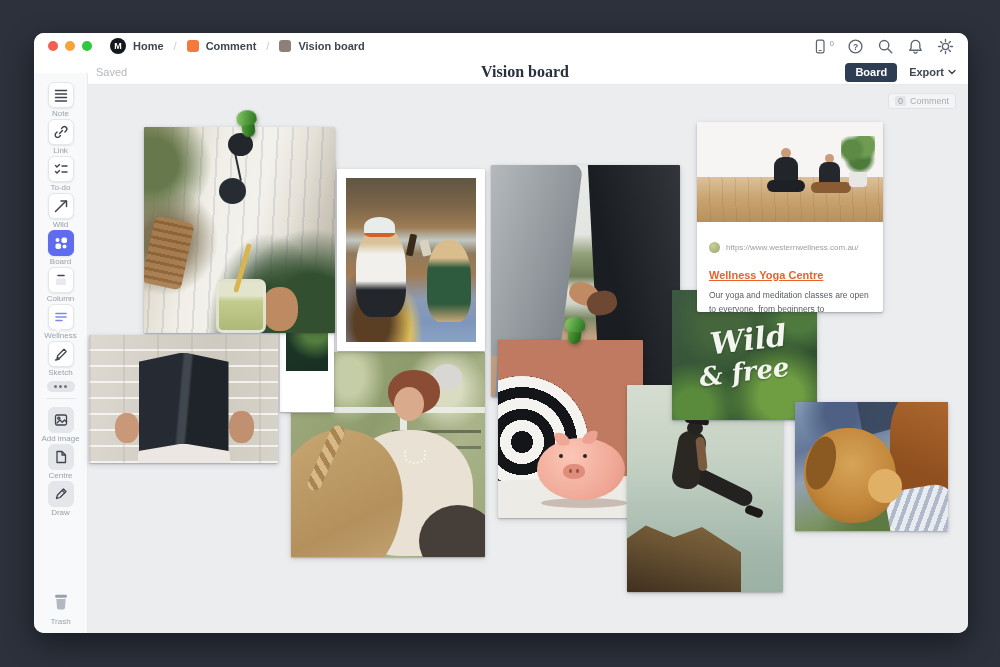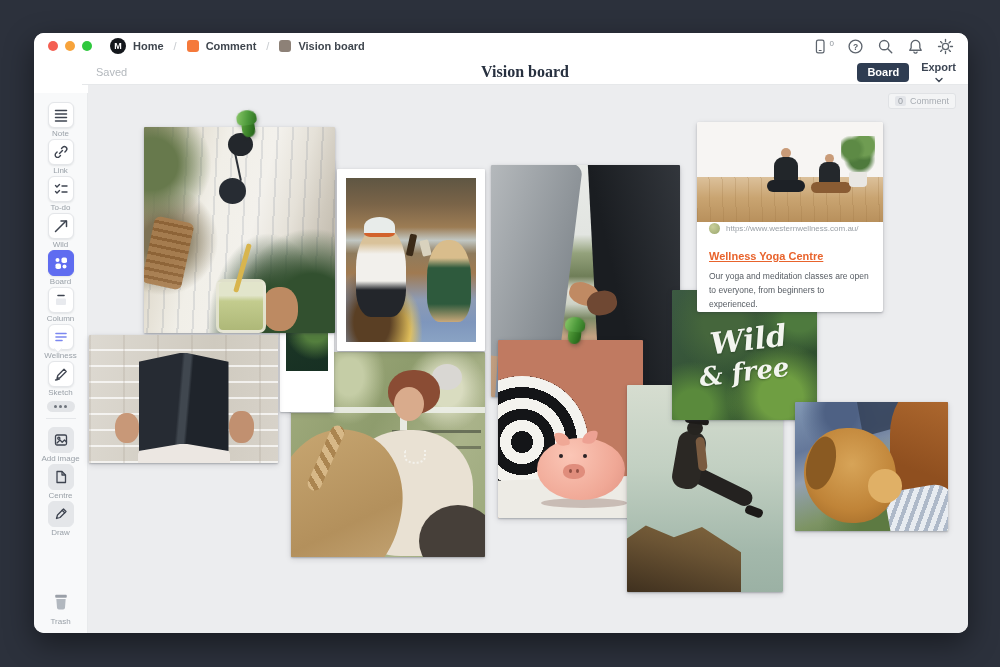--- a/index.html
+++ b/index.html
@@ -27,23 +27,23 @@
   .top-icons { margin-left:auto; display:flex; align-items:center; gap:13px; color:#5d646d; }
   .top-icons svg { display:block; }
   .dev-group { display:flex; align-items:flex-start; gap:2px; }
   .dev-count { font-size:8px; color:#8d939a; margin-top:1px; }
   
   .header2 { position:absolute; left:0; top:26px; right:0; height:26px; border-bottom:1px solid #e6e8ea; background:#fff;margin-left:48px; }
   .saved { position:absolute; left:14px; top:7px; font-size:11px; color:#b3b8bd; }
   .board-title { position:absolute; left:0; right:0; top:4px; text-align:center; font-family:"Liberation Serif","DejaVu Serif",serif; font-size:16px; font-weight:bold; color:#27303f; }
   .header-right { position:absolute; right:12px; top:0; height:26px; display:flex; align-items:center; gap:12px; }
   .share-btn { background:#2f3d52; color:#fff; font-size:11px; font-weight:bold; border:none; border-radius:4px; padding:3px 10px 4px; cursor:pointer; }
-  .export-btn { display:flex; align-items:center; gap:4px; font-size:11px; font-weight:bold; color:#3d4654; cursor:pointer;flex-direction:column; }
-  
-  .sidebar { position:absolute; left:0; top:60px; bottom:0; width:54px; background:#f8f9fa; border-right:1px solid #e8eaec; padding-top:9px; }
+  .export-btn { display:flex; align-items:center; gap:4px; font-size:11px; font-weight:bold; color:#3d4654; cursor:pointer; }
+  
+  .sidebar { position:absolute; left:0; top:40px; bottom:0; width:54px; background:#f8f9fa; border-right:1px solid #e8eaec; padding-top:9px; }
   .tool { display:flex; flex-direction:column; align-items:center; margin-bottom:1px; height:36px; cursor:pointer; }
   .tool-card { width:26px; height:26px; border-radius:6px; background:#fff; border:1px solid #e4e6e9; box-shadow:0 1px 2px rgba(40,45,55,.10); display:flex; align-items:center; justify-content:center; position:relative; }
   .tool-card.blue { background:#5f6cf0; border-color:#5f6cf0; }
   .tool-card.gray { background:#e4e6e9; border-color:#e4e6e9; box-shadow:none; }
   .tool-label { font-size:8px; color:#9aa1a8; margin-top:2px; line-height:1; }
   .comment-tail { position:absolute; left:6px; bottom:-3px; width:6px; height:6px; background:#fff; border-right:1px solid #e4e6e9; border-bottom:1px solid #e4e6e9; transform:rotate(45deg); }
   .more-pill { width:28px; height:11px; border-radius:6px; background:#e2e4e7; display:flex; align-items:center; justify-content:center; gap:2px; margin:4px auto 6px; cursor:pointer; }
   .more-pill i { width:3px; height:3px; border-radius:50%; background:#6e747c; }
   .side-divider { width:30px; height:1px; background:#e5e7ea; margin:4px auto 8px; }
   .trash-tool { position:absolute; bottom:6px; left:0; width:100%; }
@@ -207,21 +207,21 @@
   .y1-legs { left:70px; top:58px; width:38px; height:12px; border-radius:8px; background:#1d2126; }
   .y2-head { left:128px; top:32px; width:9px; height:9px; }
   .y2-body { left:122px; top:40px; width:21px; height:24px; border-radius:8px 8px 4px 4px; background:#24282c; }
   .y2-legs { left:114px; top:60px; width:40px; height:11px; border-radius:8px; background:#8a5c33; }
   .yoga-plant { right:8px; top:14px; width:34px; height:38px;
     background:
       radial-gradient(circle at 30% 35%, #5d8a45 0 9px, transparent 14px),
       radial-gradient(circle at 68% 25%, #6f9c52 0 10px, transparent 15px),
       radial-gradient(circle at 55% 60%, #4e7a3c 0 10px, transparent 16px); }
   .yoga-pot { right:16px; top:50px; width:18px; height:15px; border-radius:2px 2px 4px 4px; background:#e9e7e3; }
-  .yoga-info { padding:1px 12px 0; }
+  .yoga-info { padding:20px 12px 0; }
   .url-row { display:flex; align-items:center; gap:6px; }
   .favicon { width:11px; height:11px; border-radius:50%; background:radial-gradient(circle at 35% 35%, #c9cf9a, #9aa66e); flex:none; }
   .link-url { font-size:8px; color:#9aa0a6; white-space:nowrap; overflow:hidden; }
   .link-title { margin-top:16px; font-size:11px; font-weight:bold; color:#e8632c; text-decoration:underline; cursor:pointer; }
   .link-desc { margin-top:7px; font-size:8.5px; line-height:1.65; color:#565c63; }
   
   .pushpin { position:absolute; width:30px; height:38px; filter:drop-shadow(1px 2px 2px rgba(30,40,30,.35)); }
   .pin-cap { position:absolute; left:4px; top:0; width:20px; height:15px; border-radius:50% 50% 35% 35%;
     background:linear-gradient(105deg,#8cc96a,#4e9b3c 55%,#2e7020); }
   .pin-body { position:absolute; left:8px; top:11px; width:13px; height:16px; border-radius:30% 30% 45% 45%;

